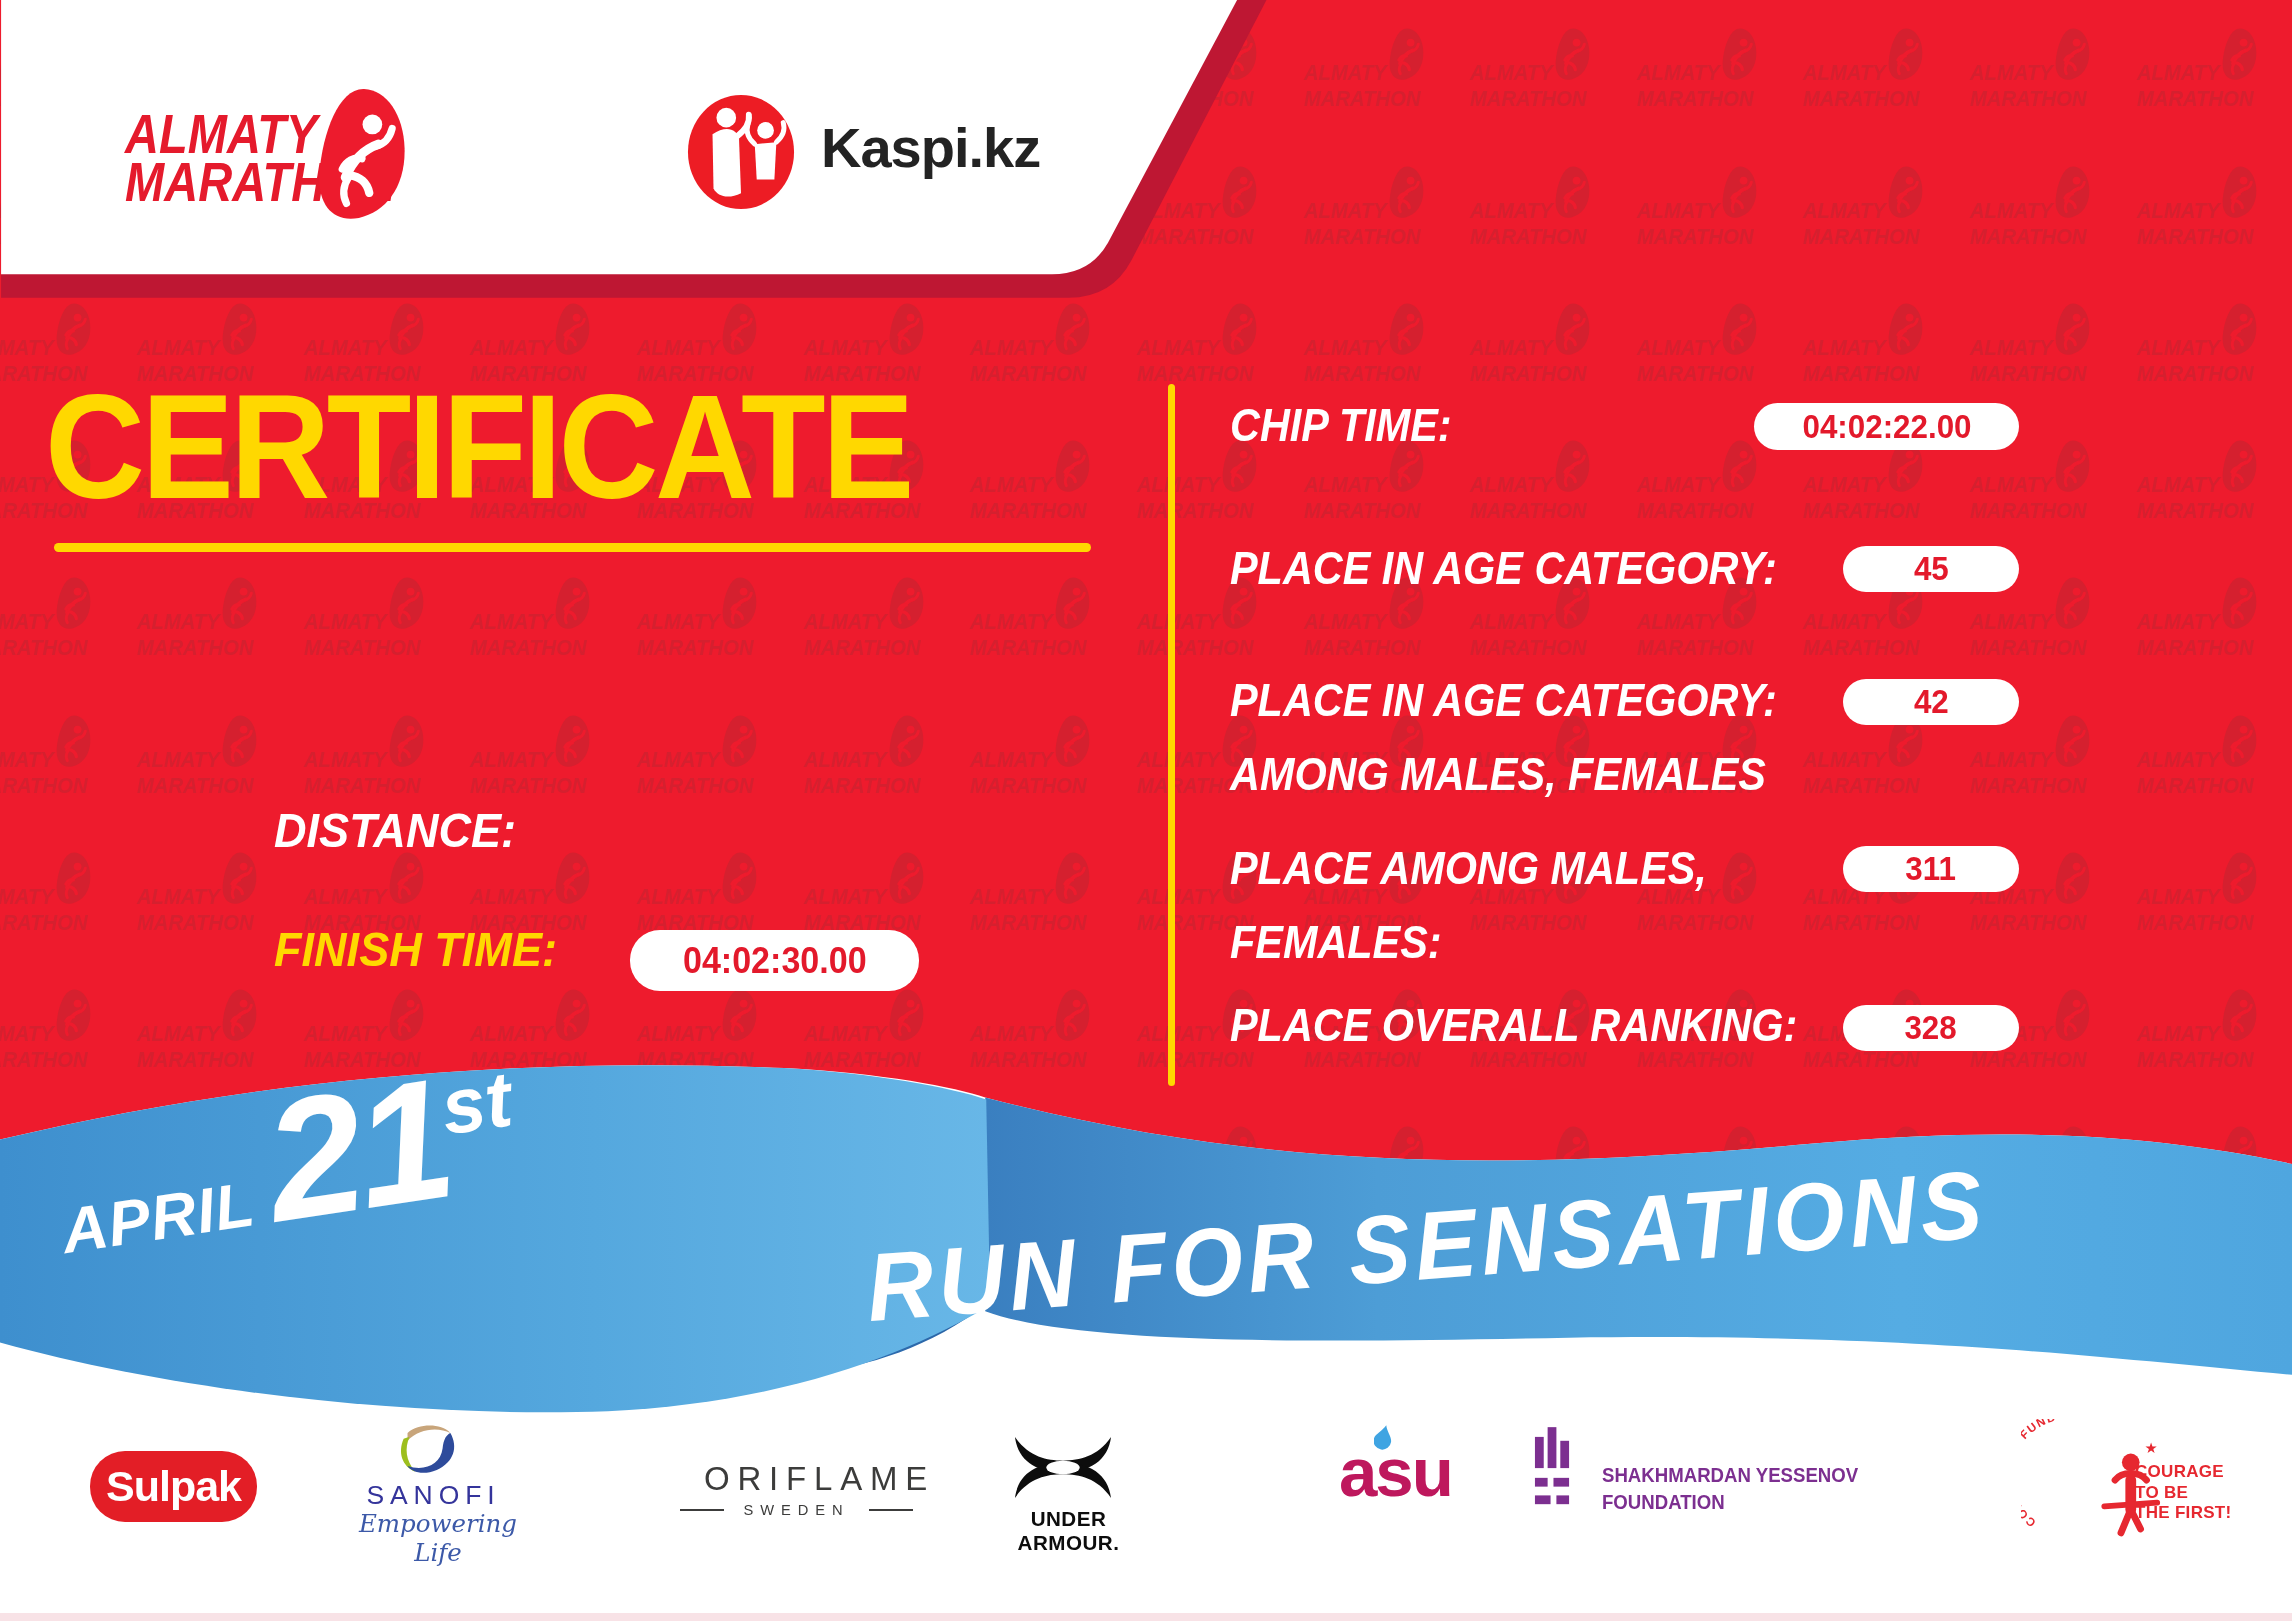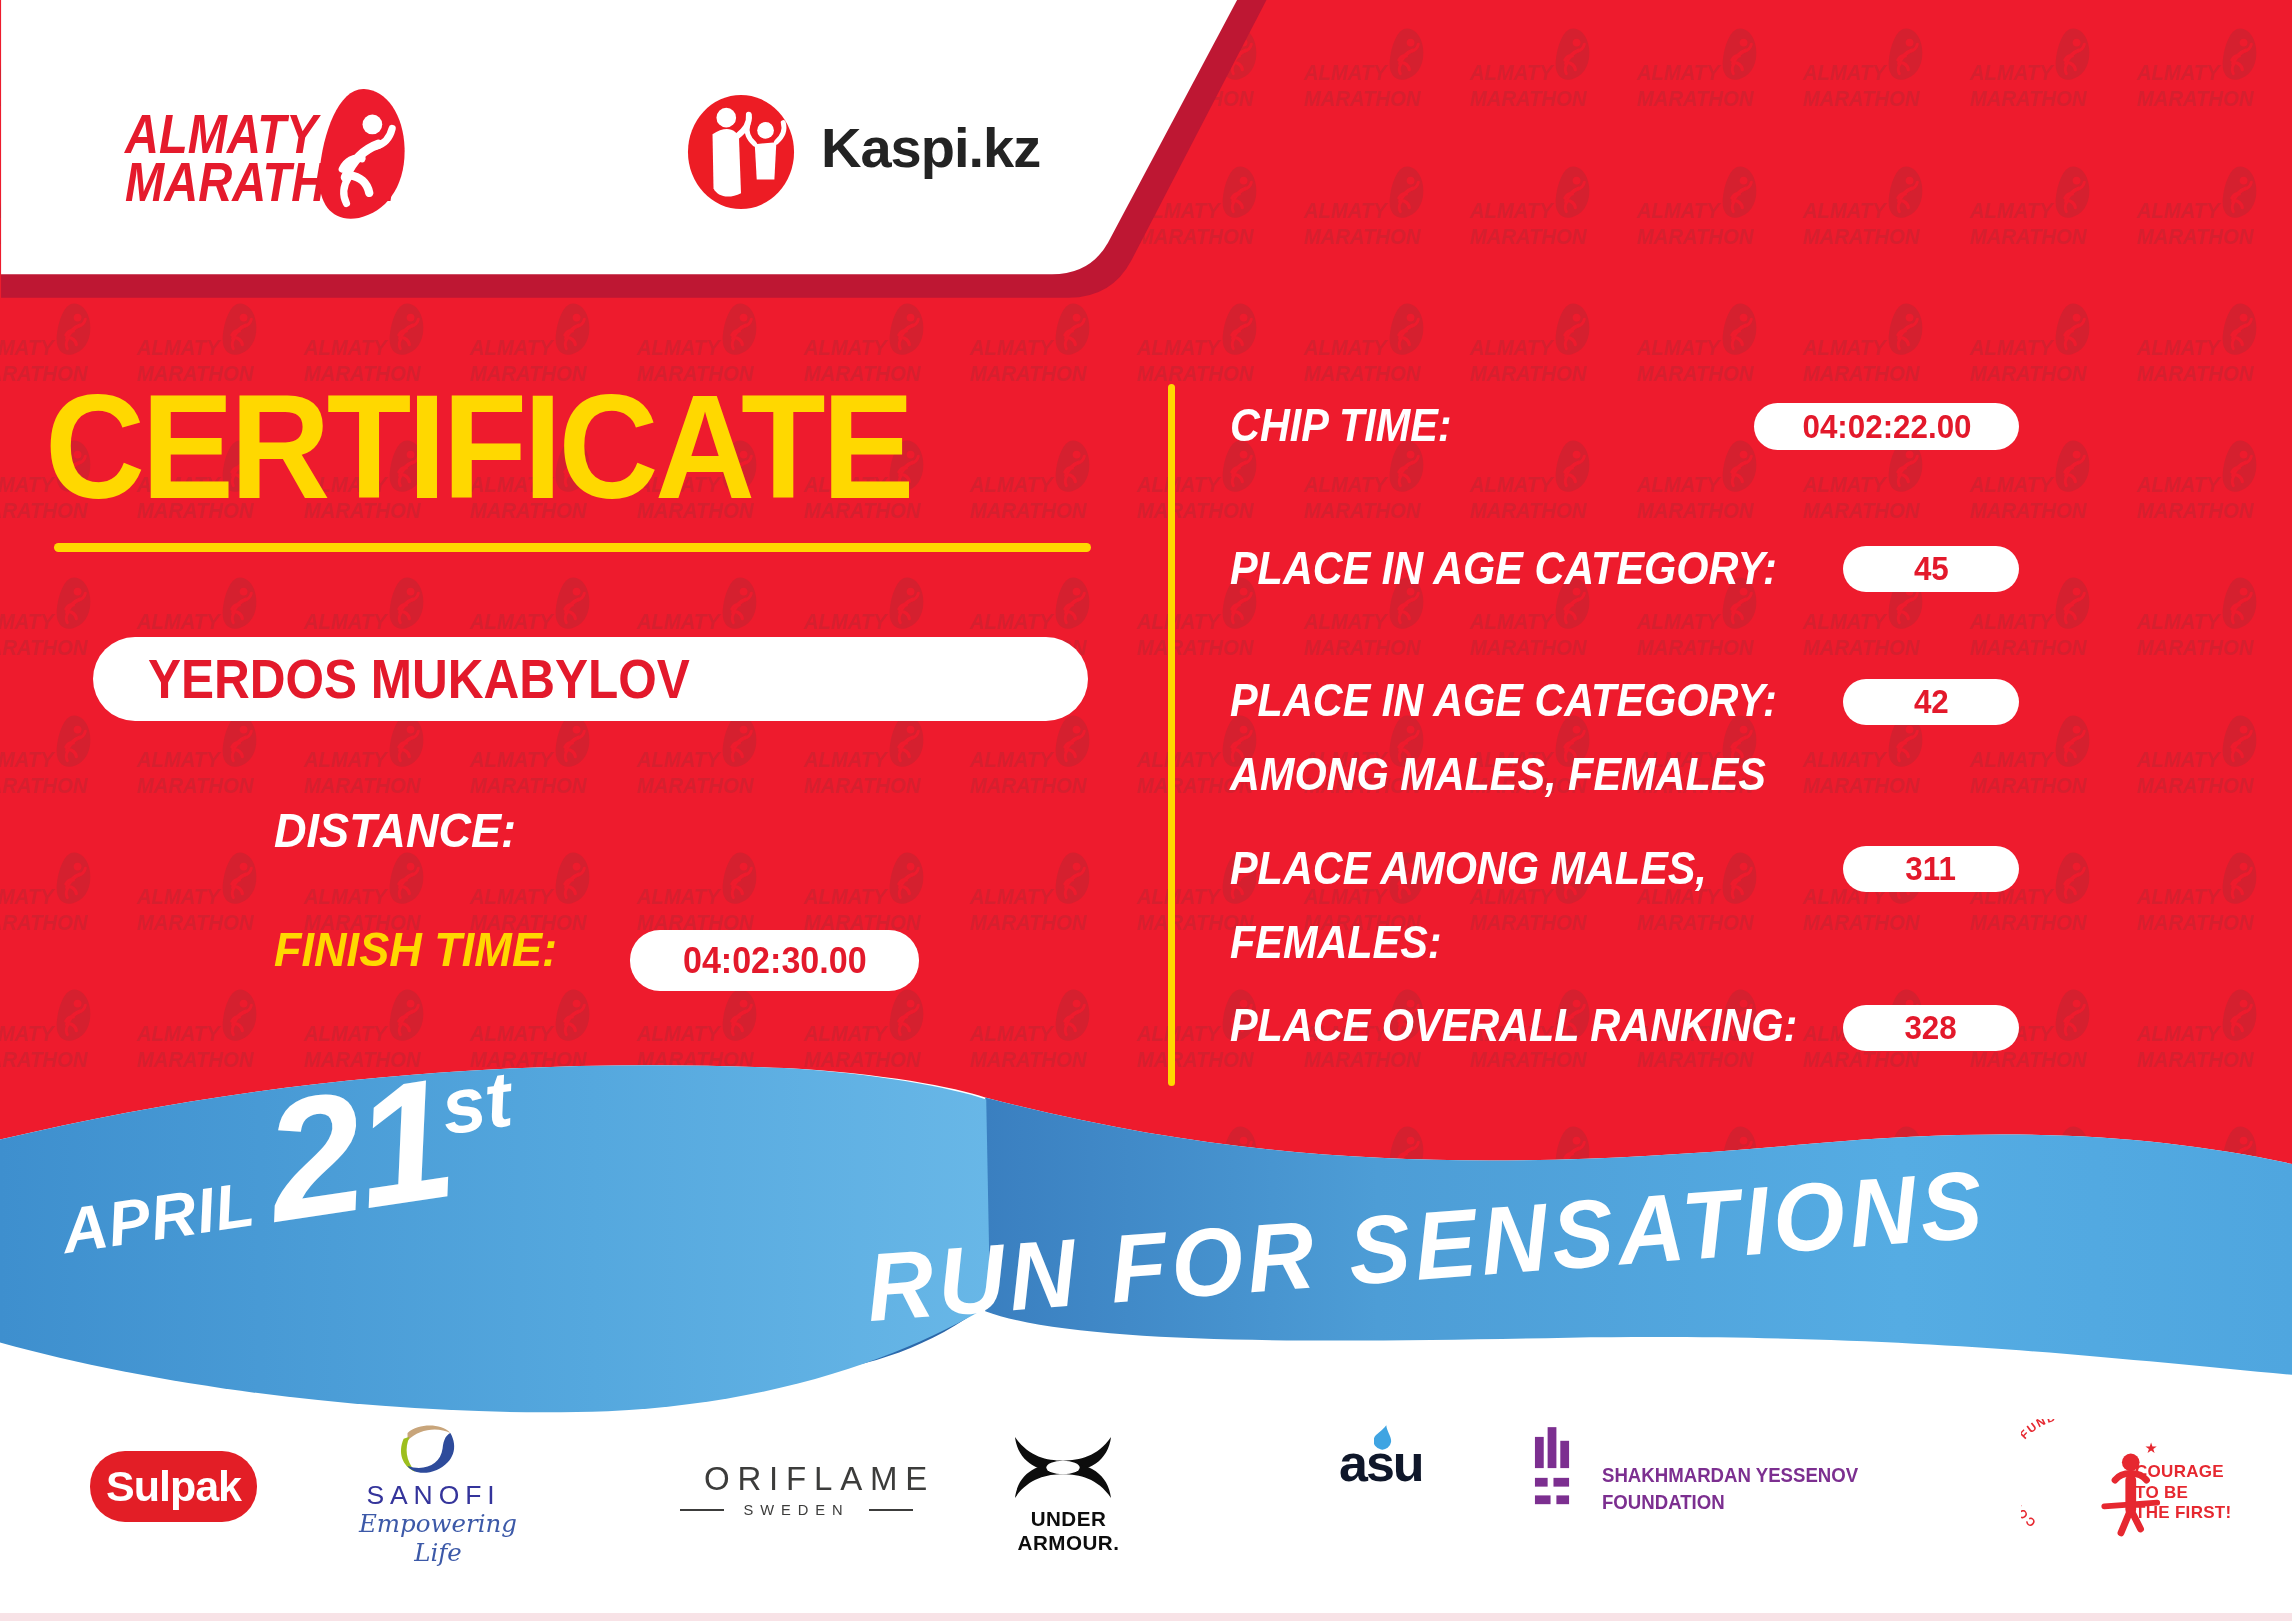--- a/index.html
+++ b/index.html
@@ -54,21 +54,21 @@
         display:flex;align-items:center;justify-content:center;}
   .sulpak-pill span{color:#fff;font-weight:700;font-size:43px;letter-spacing:-1px;}
   .sanofi-name{left:365px;top:1480px;width:137px;text-align:center;color:#34349B;font-size:26.5px;letter-spacing:5.9px;}
   .sanofi-tag{left:345px;top:1509px;width:186px;text-align:center;color:#3C59A8;font-size:24.5px;font-style:italic;
         font-family:"DejaVu Serif",serif;}
   .oriflame-name{left:704px;top:1460px;color:#3C3C3B;font-size:33px;letter-spacing:7.8px;font-weight:400;}
   .oriflame-sub{left:680px;top:1502px;width:233px;display:flex;align-items:center;gap:20px;color:#3C3C3B;}
   .oriflame-sub i{flex:1;height:2px;background:#3C3C3B;}
   .oriflame-sub span{font-size:14.7px;letter-spacing:6.9px;font-style:normal;}
   .ua-word{left:985px;top:1507px;width:167px;text-align:center;color:#0D0D0D;font-weight:700;font-size:20.6px;letter-spacing:0.5px;}
-  .asu-word{left:1339px;top:1433px;color:#0f172a;font-weight:700;font-size:52px;letter-spacing:-2px;}
+  .asu-word{left:1339px;top:1433px;color:#be185d;font-weight:700;font-size:69px;letter-spacing:-2px;}
   .yess-text{left:1602px;top:1462px;color:#7C2F90;font-weight:700;font-size:19.6px;line-height:26.5px;
         transform:scaleX(.95);transform-origin:left;}
   .courage-text{left:2135px;top:1462px;color:#E62830;font-weight:700;font-size:17px;line-height:20.6px;letter-spacing:0.3px;}
   .bottom-line{position:absolute;left:0;top:1613px;width:2293px;height:7.8px;background:#F8E2E6;z-index:7;}
 </style>
 </head>
 <body>
 
 <svg width="0" height="0" style="position:absolute">
   <defs>
@@ -1094,23 +1094,20 @@
       <path d="M70,52 L92,50 L90,88 L72,88 Z" fill="#fff"></path>
       <path d="M70,52 C63,46 61,39 63,32" stroke="#fff" stroke-width="5" fill="none" stroke-linecap="round"></path>
       <path d="M92,50 C99,44 101,37 99,30" stroke="#fff" stroke-width="5" fill="none" stroke-linecap="round"></path>
     </svg>
     <span class="kaspi-word">Kaspi.kz</span>
   </div>
 
   <div class="abs title">CERTIFICATE</div>
   <div class="abs title-underline"></div>
 
-  <div class="abs name-pill">
-    <span class="name-text">YERDOS MUKABYLOV</span>
-  </div>
 
   <div class="abs lrow-label" style="left:274px;top:802px;color:#fff;">DISTANCE:</div>
   <div class="abs lrow-label" style="left:274px;top:921px;color:#FFD800;">FINISH TIME:</div>
   <div class="abs pill lpill" style="left:630px;top:919px;">
     <span>04:02:30.00</span>
   </div>
 
   <div class="abs divider"></div>
 
   <div class="abs rrow-label" style="top:388px;">

